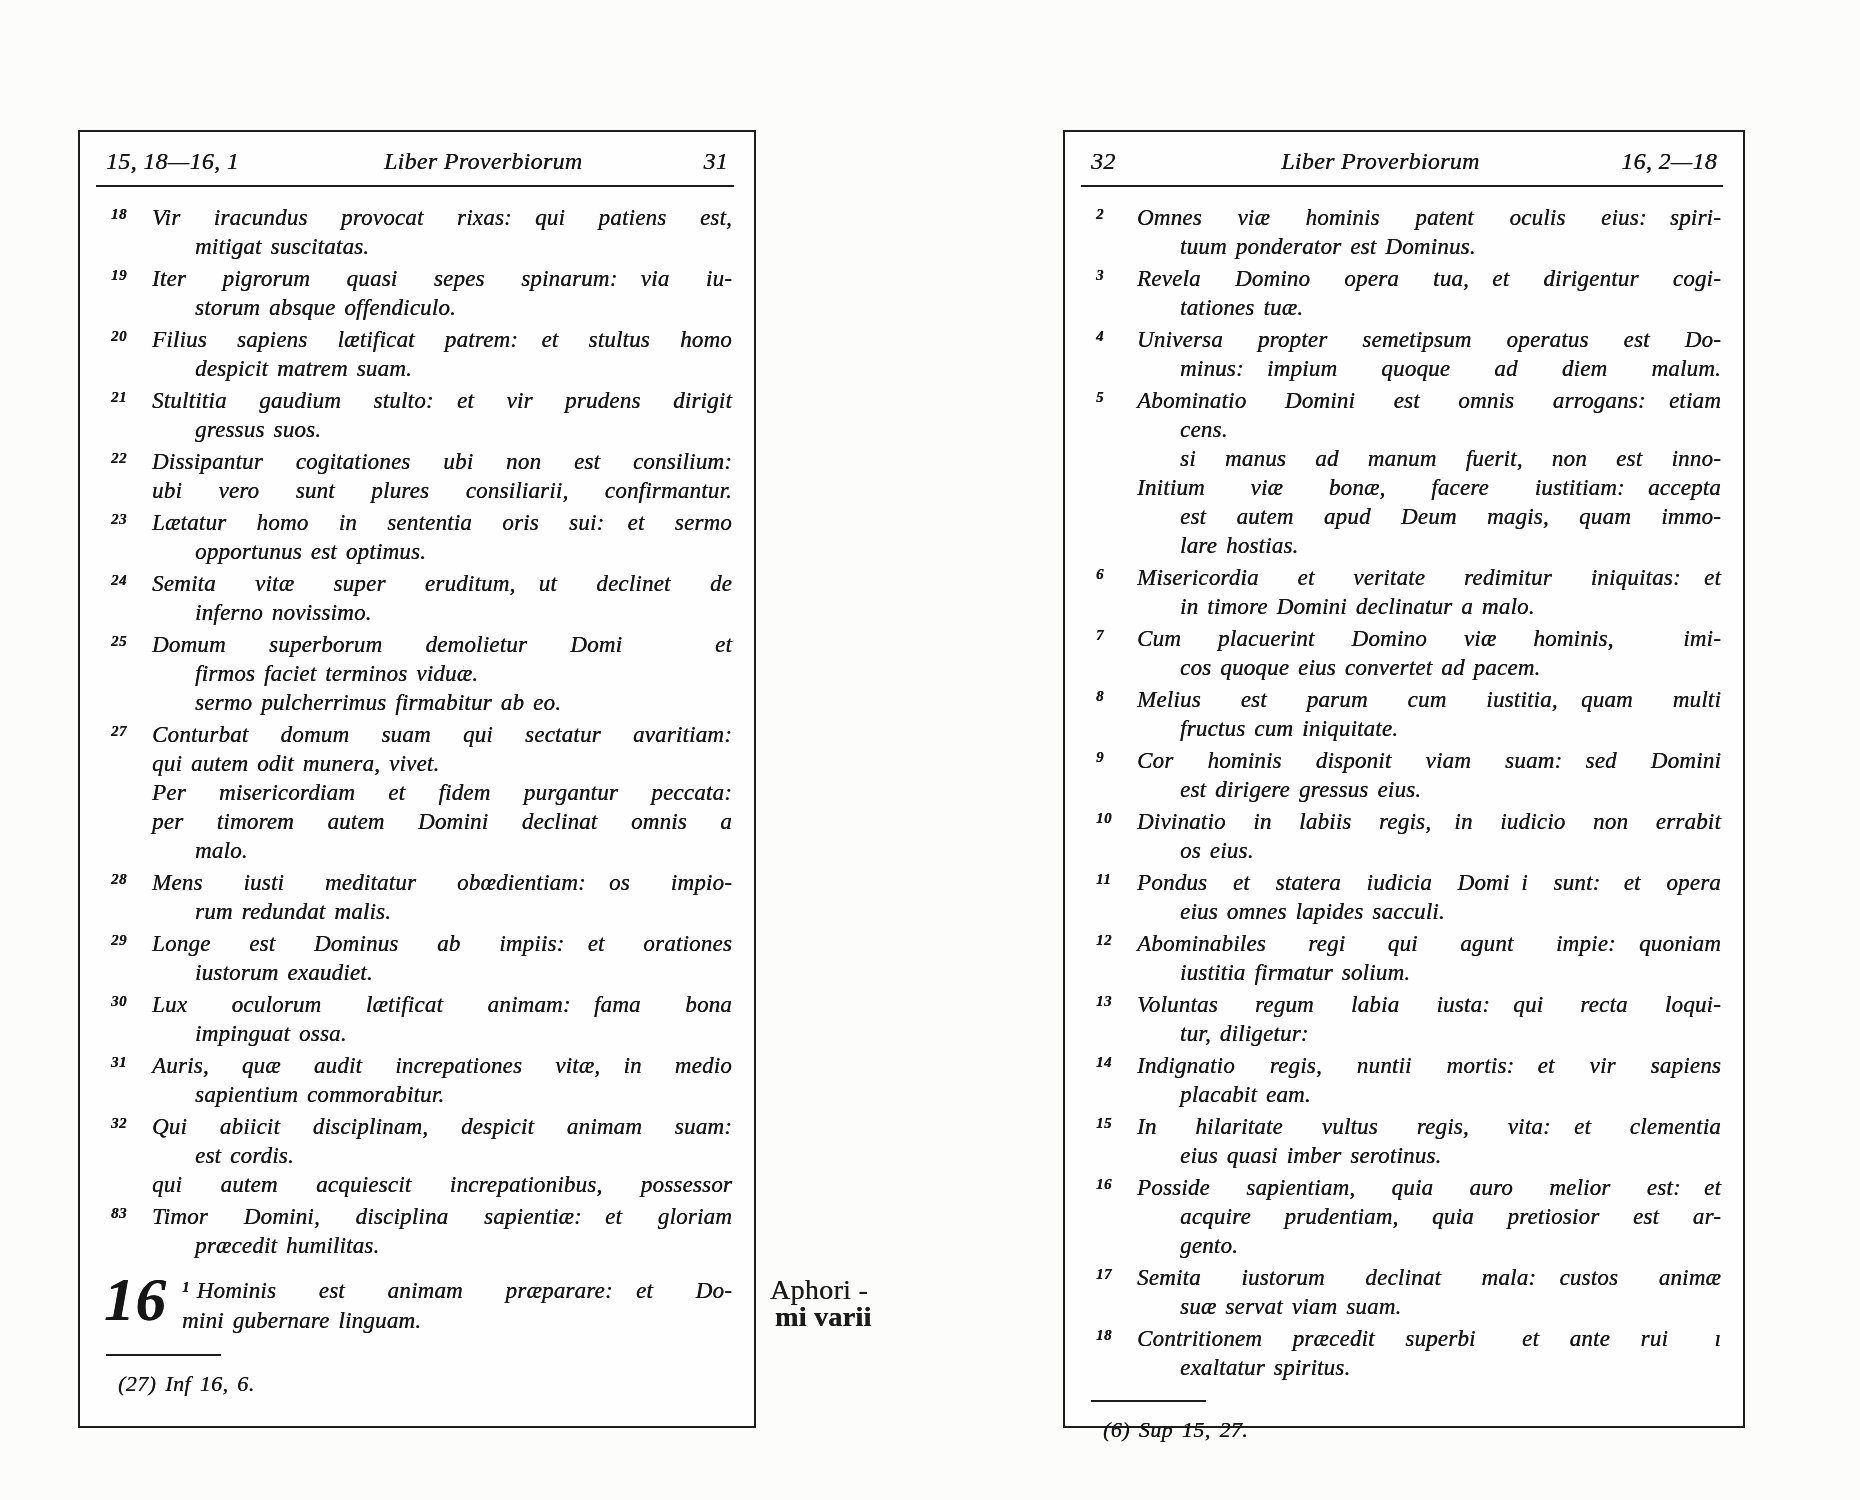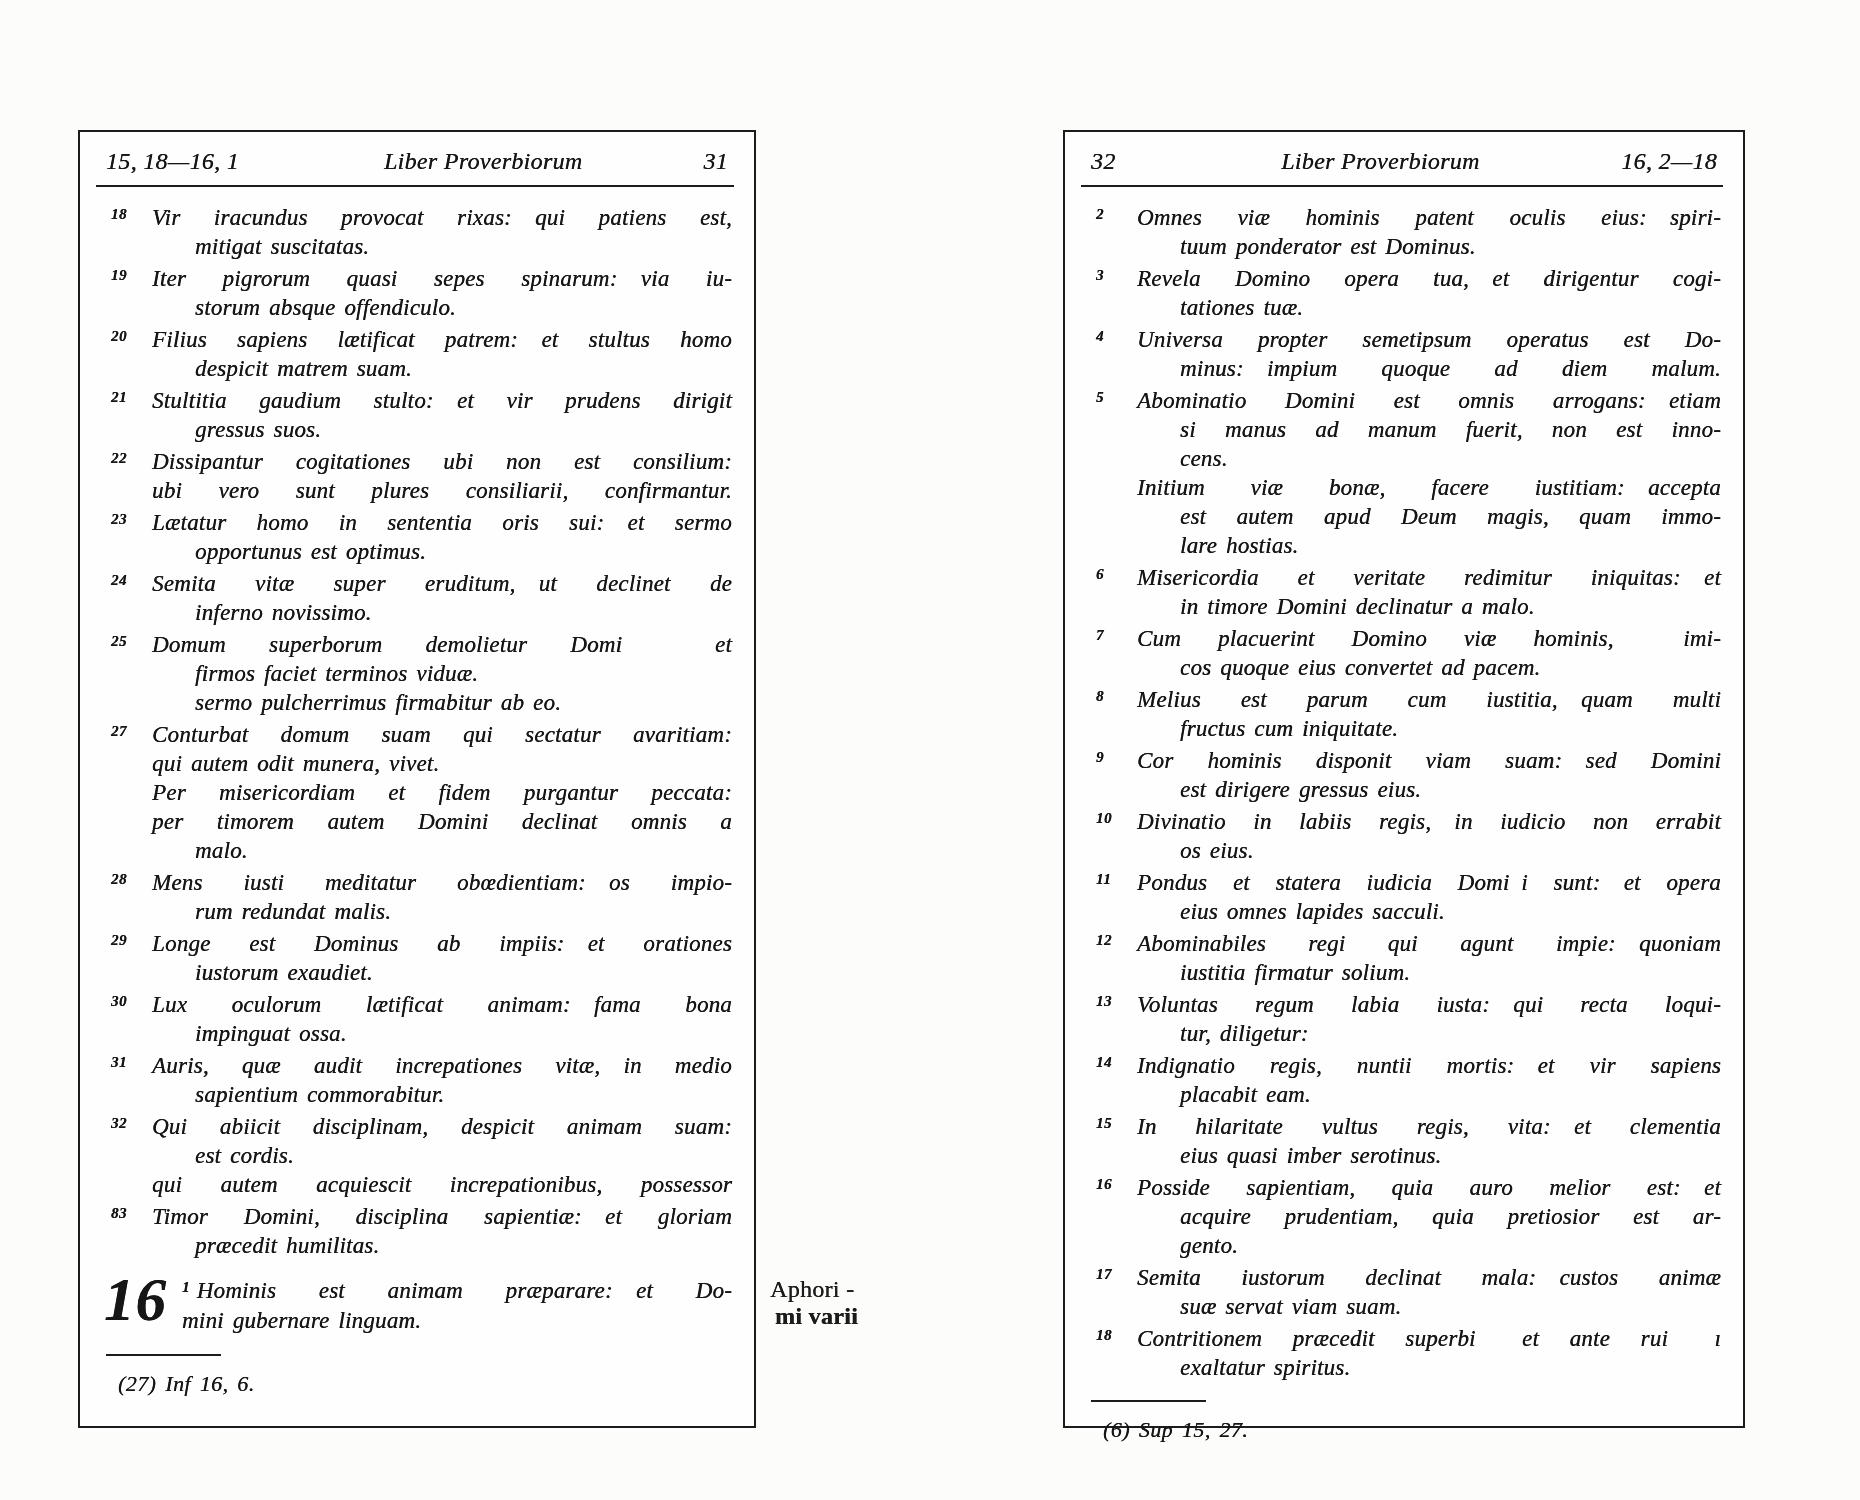--- a/index.html
+++ b/index.html
@@ -39,21 +39,21 @@
   }
   .chapter{display:flex;align-items:flex-start;margin-top:12px;padding-left:8px;}
   .chapnum{font-size:61px;line-height:56px;font-weight:700;margin-right:15px;letter-spacing:1px;}
   .chaptext{flex:1;font-size:23px;line-height:30px;letter-spacing:0.2px;word-spacing:3px;padding-right:2px;}
   .chaptext .l1{text-align:justify;text-align-last:justify;}
   .sup{font-size:15px;font-weight:700;vertical-align:6px;margin-right:7px;}
   .footrule{width:115px;border-top:2px solid #1c1c1c;margin:18px 0 0 10px;}
   .footnote{font-size:22px;letter-spacing:0.4px;word-spacing:3px;margin:15px 0 0 22px;}
   .margin-note{
     position:absolute;left:770px;top:1276px;
-    font-size:24px;line-height:27px;letter-spacing:0.3px;color:#1b1b1b;
+    font-size:28px;line-height:27px;letter-spacing:0.3px;color:#1b1b1b;
     text-shadow:0.3px 0 0 currentColor;
   }
   .margin-note .mn2{padding-left:5px;font-weight:bold;}
 </style>
 </head>
 <body>
 
 <section class="page" id="left-page">
   <header class="page-header">
     <span>15, 18—16, 1</span>
@@ -120,22 +120,22 @@
     <span>16, 2—18</span>
   </header>
   <div class="page-body">
       <div class="line i0 j"><span class="vnum">2</span>Omnes viæ hominis patent oculis eius: spiri-</div>
       <div class="line i2">tuum ponderator est Dominus.</div>
       <div class="line i0 j"><span class="vnum">3</span>Revela Domino opera tua, et dirigentur cogi-</div>
       <div class="line i2">tationes tuæ.</div>
       <div class="line i0 j"><span class="vnum">4</span>Universa propter semetipsum operatus est Do-</div>
       <div class="line i2 j">minus: impium quoque ad diem malum.</div>
       <div class="line i0 j"><span class="vnum">5</span>Abominatio Domini est omnis arrogans: etiam</div>
+      <div class="line i2">cens.</div>
       <div class="line i2 j">si manus ad manum fuerit, non est inno-</div>
-      <div class="line i2">cens.</div>
       <div class="line i1 j">Initium viæ bonæ, facere iustitiam: accepta</div>
       <div class="line i2 j">est autem apud Deum magis, quam immo-</div>
       <div class="line i2">lare hostias.</div>
       <div class="line i0 j"><span class="vnum">6</span>Misericordia et veritate redimitur iniquitas: et</div>
       <div class="line i2">in timore Domini declinatur a malo.</div>
       <div class="line i0 j"><span class="vnum">7</span>Cum placuerint Domino viæ hominis,   imi-</div>
       <div class="line i2">cos quoque eius convertet ad pacem.</div>
       <div class="line i0 j"><span class="vnum">8</span>Melius est parum cum iustitia, quam multi</div>
       <div class="line i2">fructus cum iniquitate.</div>
       <div class="line i0 j"><span class="vnum">9</span>Cor hominis disponit viam suam: sed Domini</div>

